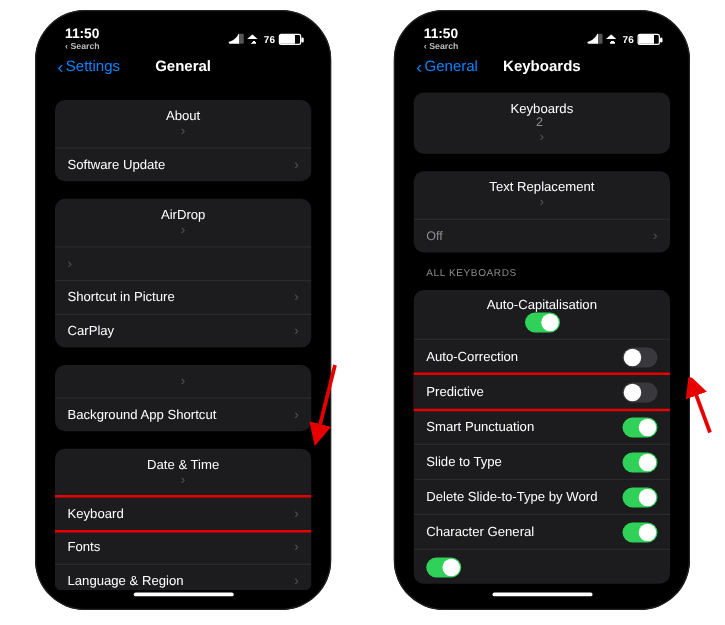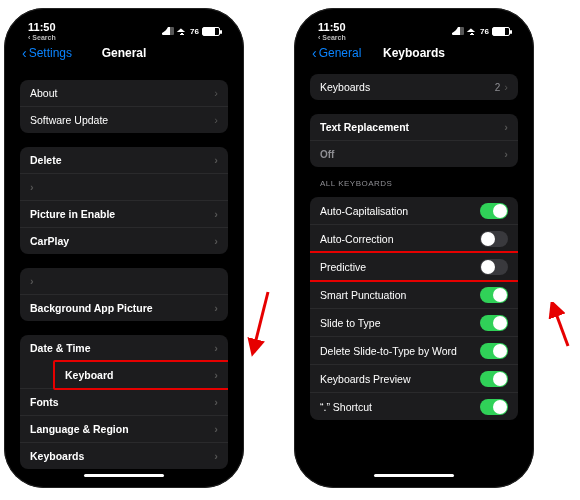--- a/index.html
+++ b/index.html
@@ -6,21 +6,21 @@
   body {
     background: #fff;
     font-family: -apple-system, "Helvetica Neue", Arial, sans-serif;
     width: 580px;
     height: 500px;
     position: relative;
   }
   .stage {
     display: flex;
     gap: 50px;
-    padding: 8px 4px;
+    padding: 8px 28px;
   }
   .phone {
     width: 240px;
     height: 480px;
     background: #000;
     border-radius: 40px;
     padding: 8px;
     position: relative;
     box-shadow: 0 0 0 1px #222 inset;
   }
@@ -77,30 +77,30 @@
     display:flex; align-items:center; gap:2px;
   }
   .nav-back .chev { font-size:14px; line-height:1; }
   .nav-title { font-weight:600; }
 
   .content {
     position:absolute; top:52px; bottom:8px; left:0; right:0;
     overflow:hidden; padding: 0 8px;
   }
   .group { margin-top:12px; border-radius:8px; overflow:hidden; background:#1c1c1e; }
-  .group + .group { margin-top:14px;font-weight:bold; }
+  .group + .group { margin-top:14px; }
   .row {
     display:flex; align-items:center; justify-content:space-between;
     padding: 7px 10px;
     font-size:10.5px; color:#fff;
     border-top:0.5px solid #2a2a2c;
     min-height:26px;
     position:relative;
   }
-  .row:first-child { border-top:none; }
+  .row:first-child { border-top:none;flex-direction:column; }
   .row .label { flex:1; }
   .row .val { color:#8e8e93; font-size:10px; margin-right:4px; }
   .row .chev-r { color:#555; font-size:11px; }
   .section-header {
     color:#8e8e93; font-size:8px; letter-spacing:0.5px;
     padding: 12px 10px 3px; text-transform:uppercase;
   }
 
   .toggle {
     width:28px; height:16px; border-radius:8px; position:relative;
@@ -170,50 +170,50 @@
               <span class="label">About</span>
               <span class="chev-r">›</span>
             </div>
             <div class="row">
               <span class="label">Software Update</span>
               <span class="chev-r">›</span>
             </div>
           </div>
           <div class="group">
             <div class="row">
-              <span class="label">Delete</span>
-              <span class="chev-r">›</span>
-            </div>
-            <div class="row">
-              <span class="chev-r">›</span>
-            </div>
-            <div class="row">
-              <span class="label">Picture in Enable</span>
+              <span class="label">AirDrop</span>
+              <span class="chev-r">›</span>
+            </div>
+            <div class="row">
+              <span class="chev-r">›</span>
+            </div>
+            <div class="row">
+              <span class="label">Shortcut in Picture</span>
               <span class="chev-r">›</span>
             </div>
             <div class="row">
               <span class="label">CarPlay</span>
               <span class="chev-r">›</span>
             </div>
           </div>
           <div class="group">
             <div class="row">
               <span class="chev-r">›</span>
             </div>
             <div class="row">
-              <span class="label">Background App Picture</span>
+              <span class="label">Background App Shortcut</span>
               <span class="chev-r">›</span>
             </div>
           </div>
           <div class="group">
             <div class="row">
               <span class="label">Date &amp; Time</span>
               <span class="chev-r">›</span>
             </div>
-            <div class="row" style="position: relative; margin-left: 35px;">
+            <div class="row" style="position: relative;">
               <span class="label">Keyboard</span>
               <span class="chev-r">›</span>
               <div class="highlight-box" style="inset: -2px -8px -2px -2px;"></div>
             </div>
             <div class="row">
               <span class="label">Fonts</span>
               <span class="chev-r">›</span>
             </div>
             <div class="row">
               <span class="label">Language &amp; Region</span>
@@ -309,27 +309,26 @@
                 <div class="knob"></div>
               </div>
             </div>
             <div class="row tight">
               <span class="label">Delete Slide-to-Type by Word</span>
               <div class="toggle on">
                 <div class="knob"></div>
               </div>
             </div>
             <div class="row tight">
-              <span class="label">Keyboards Preview</span>
-              <div class="toggle on">
-                <div class="knob"></div>
-              </div>
-            </div>
-            <div class="row tight">
-              <span class="label">“.” Shortcut</span>
+              <span class="label">Character General</span>
+              <div class="toggle on">
+                <div class="knob"></div>
+              </div>
+            </div>
+            <div class="row tight">
               <div class="toggle on">
                 <div class="knob"></div>
               </div>
             </div>
           </div>
         </div>
 
       <div class="home-ind"></div>
     </div>
   </div>

